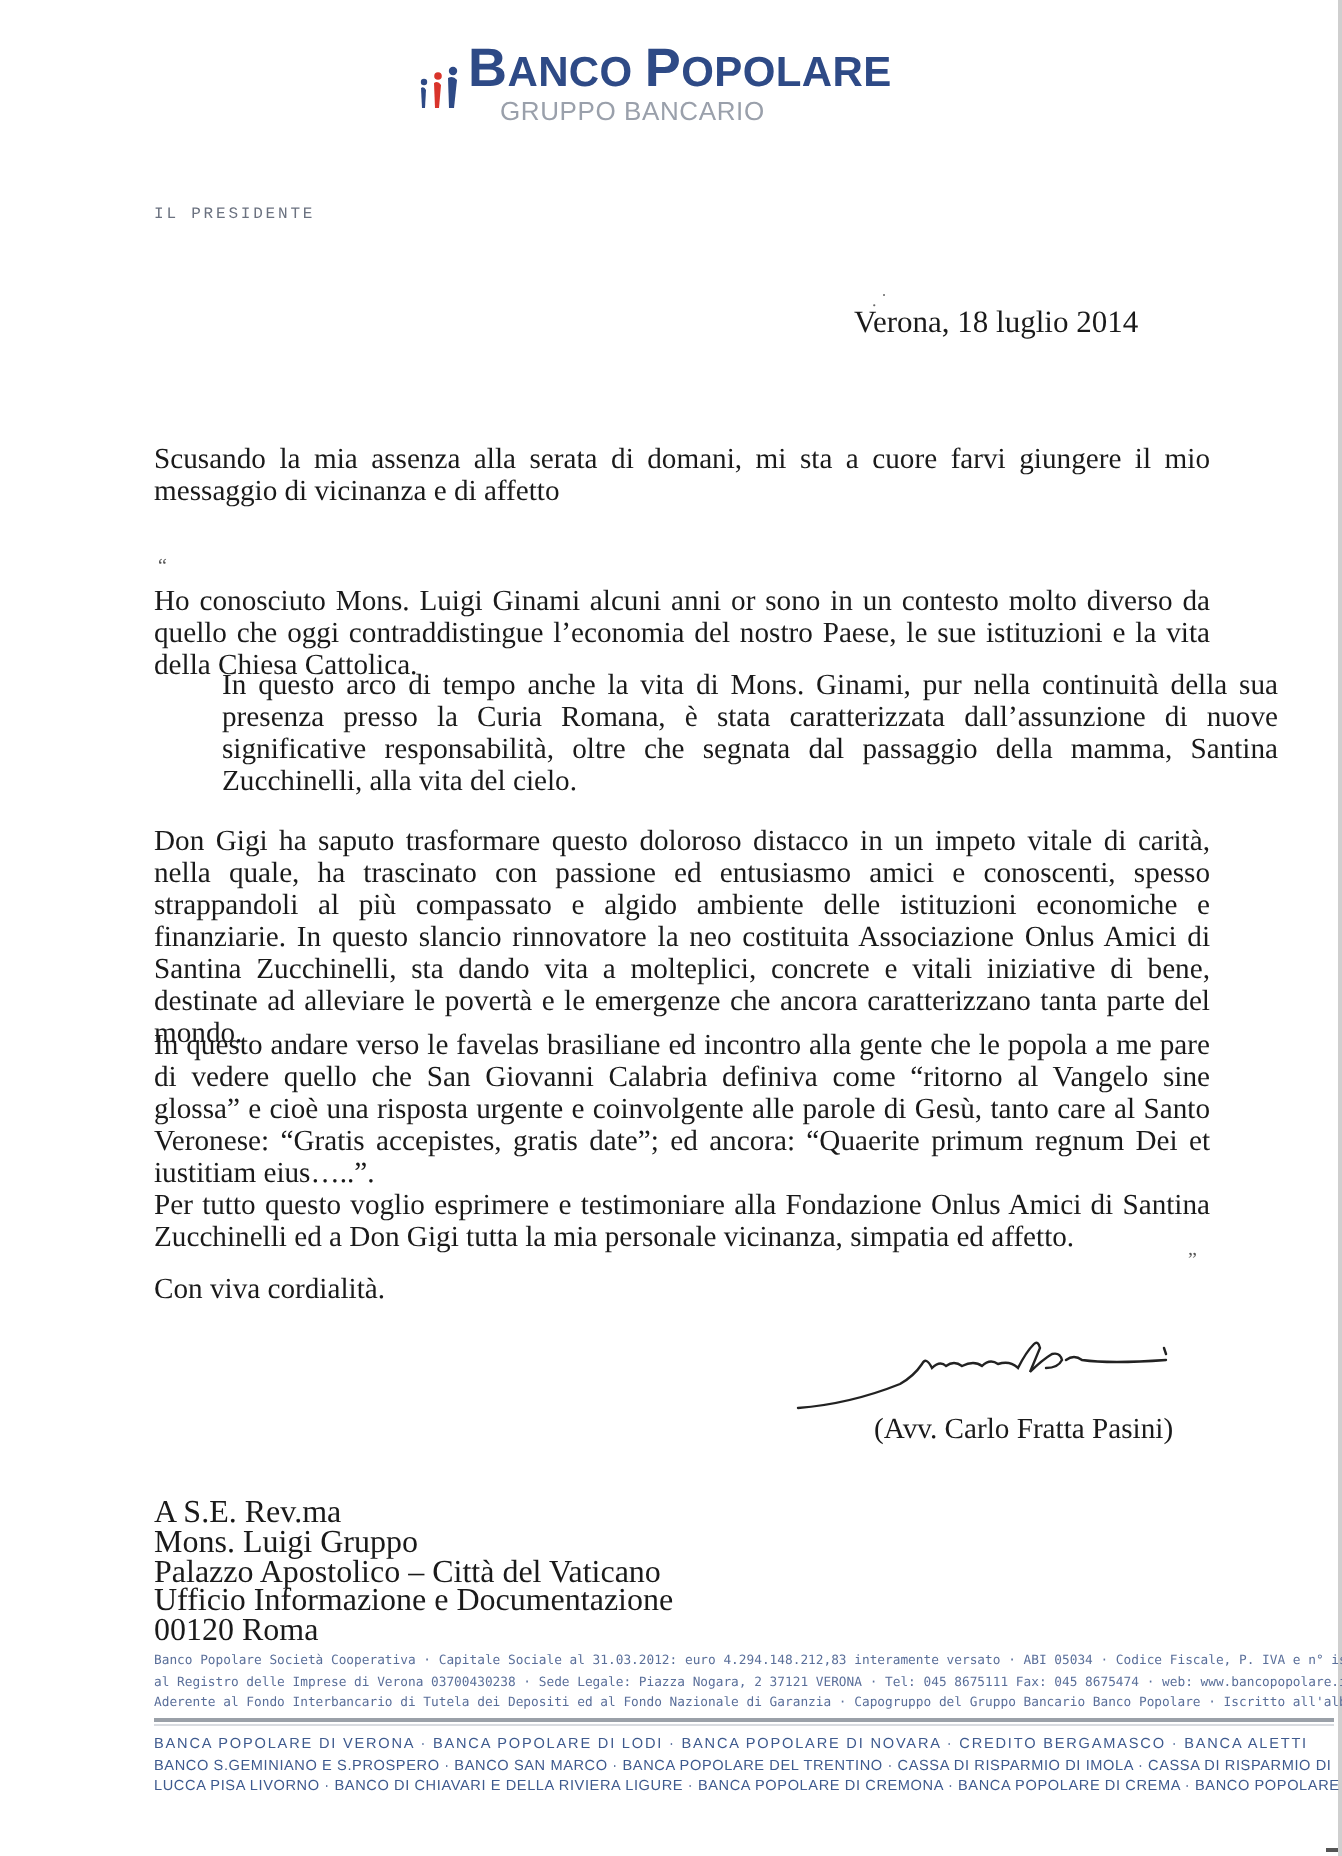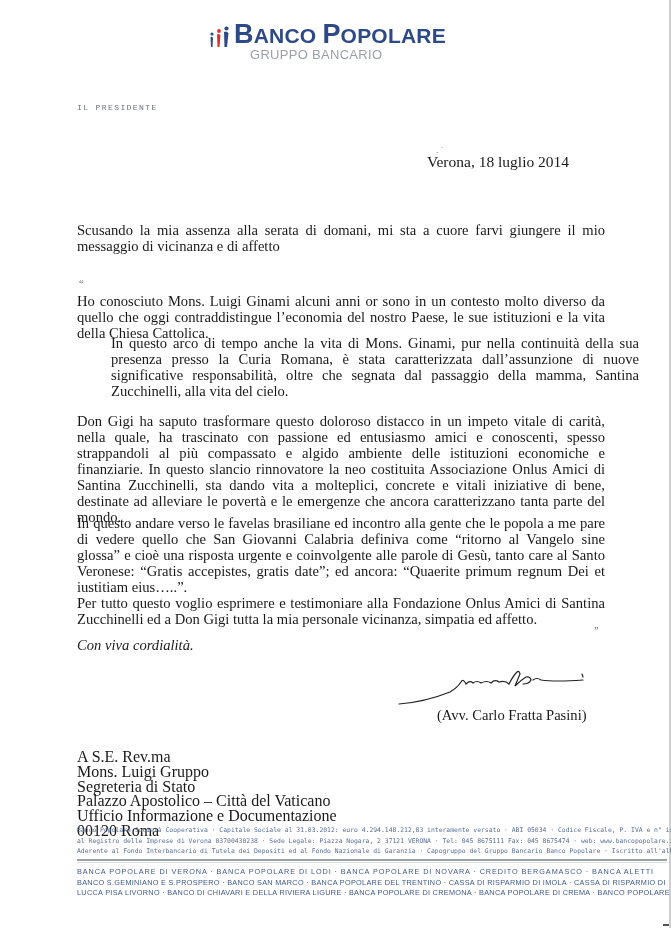--- a/index.html
+++ b/index.html
@@ -1,41 +1,41 @@
 <!DOCTYPE html>
 <html><head>
 <meta charset="utf-8">
 <style>
   html, body { margin: 0; padding: 0; background: #ffffff; }
   body { width: 671px; height: 928px; position: relative; overflow: hidden; font-family: "Liberation Serif", "DejaVu Serif", serif; color: #1a1a1a; }
   .page { position: absolute; left: 0; top: 0; width: 671px; height: 928px; background: #fff; }
   .right-edge { position: absolute; right: 0; top: 0; width: 2px; height: 928px; background: #cfcfcf; }
 
   
-  .logo { position: absolute; left: 208px; top: 22px; height: 40px; display: flex; align-items: flex-start; }
+  .logo { position: absolute; left: 208px; top: 22px; height: 40px; display: flex; align-items: center; }
   .logo-mark { width: 24px; height: 22px; margin-top: 4px; margin-right: 2px; }
   .logo-text { display: flex; flex-direction: column; }
   .logo-name { font-family: "Liberation Sans", "DejaVu Sans", sans-serif; font-weight: bold; color: #2e4a86; font-size: 21px; letter-spacing: 0.2px; line-height: 24px; }
   .logo-name .big { font-size: 27px; }
   .logo-sub { font-family: "Liberation Sans", "DejaVu Sans", sans-serif; font-size: 13px; color: #9aa0ab; letter-spacing: 0.3px; margin-left: 16px; margin-top: -1px; }
 
   .role { position: absolute; left: 77px; top: 103px; font-family: Liberation Mono, monospace; font-size: 8px; letter-spacing: 1.4px; color: #6b7280; }
   .dot-mark { position: absolute; left: 436px; top: 145px; font-size: 9px; color: #666; }
   .date { position: absolute; left: 427px; top: 153px; font-size: 15.5px; }
 
   .body-text { position: absolute; left: 77px; width: 528px; font-size: 14.6px; line-height: 16px; text-align: justify; }
   .p1 { top: 222px; }
   .q-open { position: absolute; left: 79px; top: 278px; font-size: 10px; color: #555; }
   .p2 { top: 293px; }
   .p3 { top: 335px; margin-left: 34px; }
   .p4 { top: 413px; }
   .p5 { top: 515px; }
   .p6 { top: 595px; }
   .q-close { position: absolute; left: 594px; top: 625px; font-size: 10px; color: #555; }
-  .closing { position: absolute; left: 77px; top: 637px; font-size: 14.6px; font-style: italic; }
+  .closing { position: absolute; left: 77px; top: 637px; font-size: 14.6px; }
 
   .signature { position: absolute; left: 395px; top: 668px; width: 210px; height: 40px; }
   .signer { position: absolute; left: 437px; top: 707px; font-size: 14.6px; }
 
   .addressee { position: absolute; left: 77px; top: 750px; font-size: 16px; line-height: 14.8px; }
 
   .legal { position: absolute; left: 77px; top: 825px; width: 590px; font-family: "DejaVu Sans Mono", "Liberation Mono", monospace; font-size: 6.4px; line-height: 10.5px; color: #5a6f9a; white-space: nowrap; }
   .footer-rule { position: absolute; left: 77px; top: 859px; width: 590px; height: 2px; background: #9aa0a8; }
   .footer-rule2 { position: absolute; left: 77px; top: 862px; width: 590px; height: 1px; background: #d8dbe0; }
   .banks { position: absolute; left: 77px; top: 867px; width: 590px; font-family: "Liberation Sans", "DejaVu Sans", sans-serif; font-size: 7.3px; line-height: 10.6px; color: #3e5a8e; letter-spacing: 0.9px; white-space: nowrap; }
@@ -82,21 +82,20 @@
   <div class="closing">Con viva cordialità.</div>
 
   <svg class="signature" viewBox="0 0 210 40">
     <path d="M4 36 Q30 34 55 24 Q62 20 66 14 Q68 10 71 16 Q75 12 78 15 Q82 12 86 15 Q92 12 96 15 Q100 11 104 14 Q110 12 114 16 Q118 8 122 4 Q124 2 125 6 L120 18 Q126 12 131 9 Q135 8 136 12 Q134 16 128 16 M138 12 Q142 9 146 12 Q160 14 188 12 M187 6 L188 9" fill="none" stroke="#222" stroke-width="1.2" stroke-linecap="round"></path>
   </svg>
   <div class="signer">(Avv. Carlo Fratta Pasini)</div>
 
   <div class="addressee">
     <div>A S.E. Rev.ma</div>
     <div>Mons. Luigi Gruppo</div>
-    <div>Segreteria di Stato</div>
     <div>Palazzo Apostolico – Città del Vaticano</div>
     <div>Ufficio Informazione e Documentazione</div>
     <div>00120 Roma</div>
   </div>
 
   <div class="legal">
     <div>Banco Popolare Società Cooperativa · Capitale Sociale al 31.03.2012: euro 4.294.148.212,83 interamente versato · ABI 05034 · Codice Fiscale, P. IVA e n° iscrizione</div>
     <div>al Registro delle Imprese di Verona 03700430238 · Sede Legale: Piazza Nogara, 2 37121 VERONA · Tel: 045 8675111 Fax: 045 8675474 · web: www.bancopopolare.it</div>
     <div>Aderente al Fondo Interbancario di Tutela dei Depositi ed al Fondo Nazionale di Garanzia · Capogruppo del Gruppo Bancario Banco Popolare · Iscritto all'albo dei Gruppi bancari</div>
   </div>

